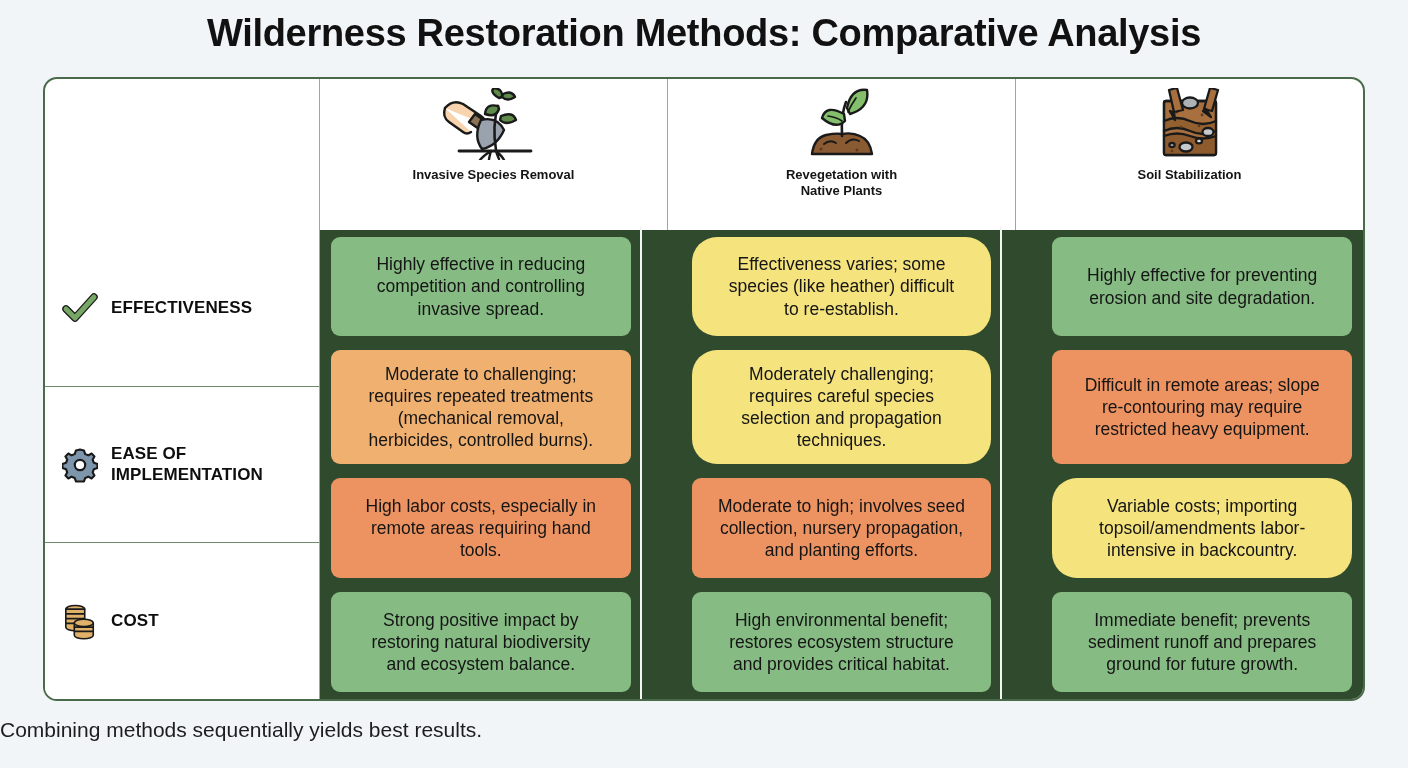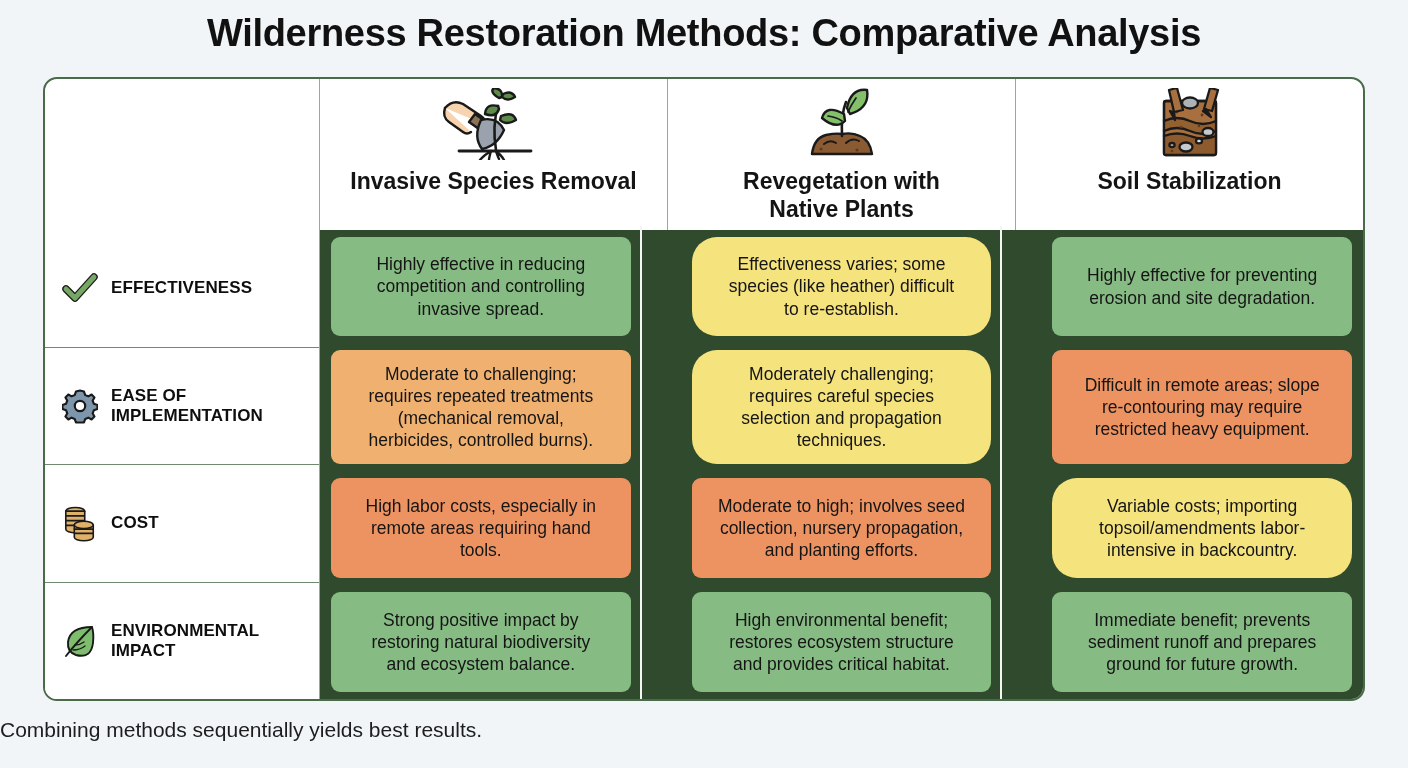--- a/index.html
+++ b/index.html
@@ -76,21 +76,21 @@
   }
   .hdr-col:last-child { border-right: none; }
   .hdr-icon {
     height: 74px;
     display: flex;
     align-items: center;
     justify-content: center;
   }
   .hdr-label {
     margin-top: 6px;
-    font-size: 23px;
+    font-size: 13px;
     font-weight: bold;
     color: #141414;
     text-align: center;
     line-height: 1.22;
     white-space: pre-line;
   }
 
   
   .body-area {
     position: absolute;
@@ -327,33 +327,20 @@
                   <ellipse cx="23" cy="21" rx="10" ry="3.8"></ellipse>
                   <path d="M13 25.5 v4 a10 3.8 0 0 0 20 0 v-4 z"></path>
                   <path d="M13 30 v4 a10 3.8 0 0 0 20 0 v-4 z"></path>
                 </g>
               </g>
             </svg>
           </span>
           <span class="row-label">COST</span>
         </div>
 
-        <div class="label-cell">
-          <span class="row-icon">
-            <svg width="36" height="36" viewBox="0 0 36 36">
-              <g stroke="#1a1a1a" stroke-width="1.9" stroke-linecap="round" stroke-linejoin="round">
-                <path d="M30 4 q-22 0 -24 15 q-1 10 8 13 q15 4 17 -12 q1 -10 -1 -16 z" fill="#7fbd6e"></path>
-                <path d="M4 33 q11 -14 26 -29" fill="none"></path>
-                <path d="M13 22 q5 0 9 -3 M11 27 q7 0 12 -4" fill="none" stroke-width="1.4"></path>
-              </g>
-            </svg>
-          </span>
-          <span class="row-label">ENVIRONMENTAL
-IMPACT</span>
-        </div>
       </div>
 
       <div class="matrix">
 
         <div class="m-row r1">
           <div class="m-cellwrap">
             <div class="cell green">Highly effective in reducing
 competition and controlling
 invasive spread.</div>
           </div>

